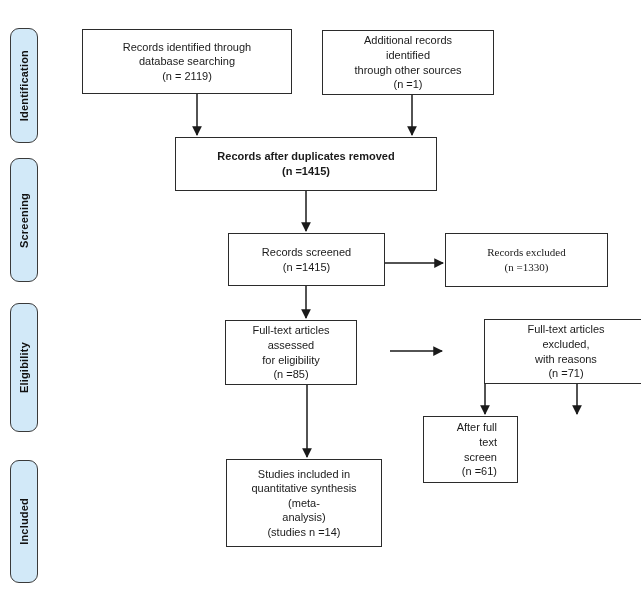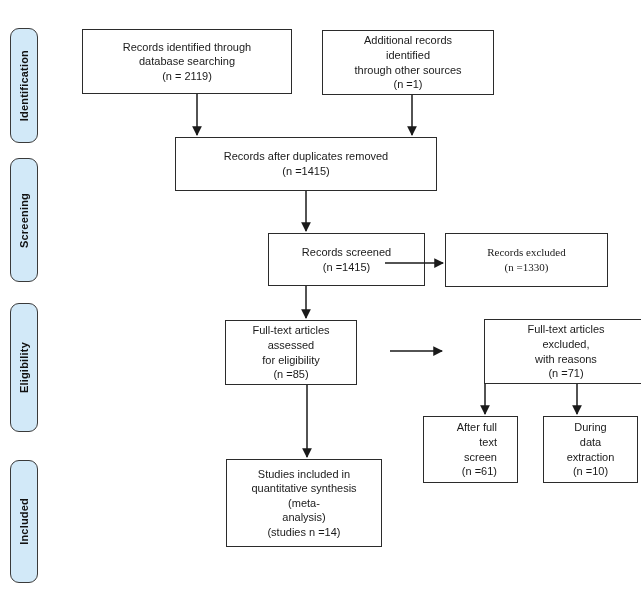--- a/index.html
+++ b/index.html
@@ -82,26 +82,26 @@
 database searching
 (n = 2119)</span>
   </div>
 
   <div class="flow-box" style="left:322px; top:30px; width:172px; height:65px;">
     <span class="box-text">Additional records identified
 through other sources
 (n =1)</span>
   </div>
 
-  <div class="flow-box" style="left:175px; top:137px; width:262px; height:54px;">
+  <div class="flow-box" style="left:175px; top:137px; width:262px; height:54px;font-weight:bold;">
     <span class="box-text">Records after duplicates removed
 (n =1415)</span>
   </div>
 
-  <div class="flow-box" style="left:228px; top:233px; width:157px; height:53px;margin-left:40px;">
+  <div class="flow-box" style="left:228px; top:233px; width:157px; height:53px;">
     <span class="box-text">Records screened
 (n =1415)</span>
   </div>
 
   <div class="flow-box" style="left:445px; top:233px; width:163px; height:54px;font-family:Liberation Serif, serif;">
     <span class="box-text">Records excluded
 (n =1330)</span>
   </div>
 
   <div class="flow-box" style="left:225px; top:320px; width:132px; height:65px;">
@@ -115,25 +115,20 @@
 with reasons
 (n =71)</span>
   </div>
 
   <div class="flow-box" style="left:423px; top:416px; width:95px; height:67px;text-align:right;">
     <span class="box-text">After full text
 screen
 (n =61)</span>
   </div>
 
-  <div class="flow-box" style="left:543px; top:416px; width:95px; height:67px;">
-    <span class="box-text">During data
-extraction
-(n =10)</span>
-  </div>
 
   <div class="flow-box" style="left:226px; top:459px; width:156px; height:88px;">
     <span class="box-text">Studies included in
 quantitative synthesis (meta-
 analysis)
 (studies n =14)</span>
   </div>
 
   <svg id="arrow-layer" viewBox="0 0 641 595" xmlns="http://www.w3.org/2000/svg">
     <defs>

